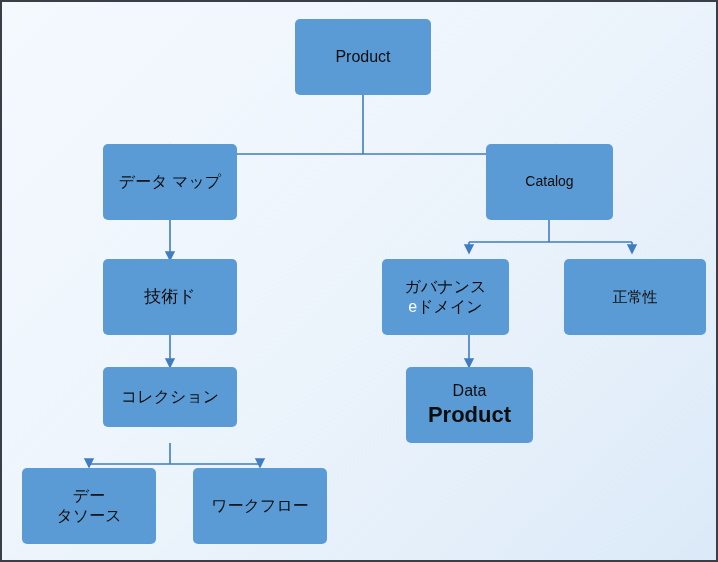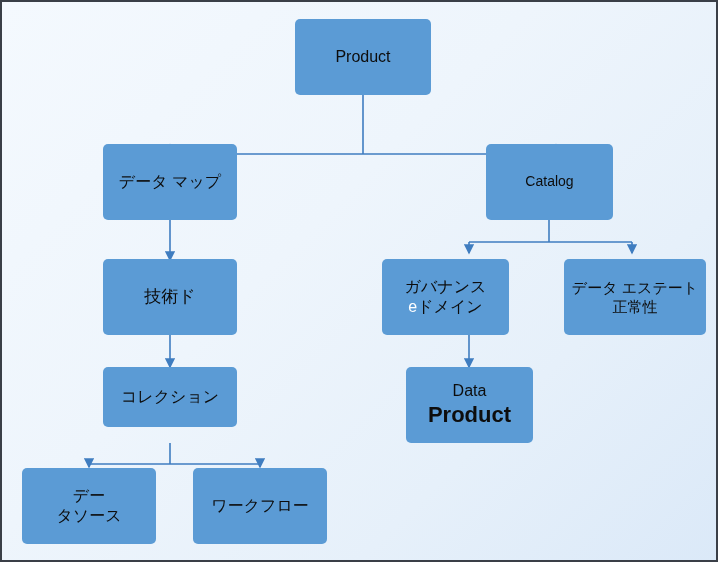--- a/index.html
+++ b/index.html
@@ -131,21 +131,20 @@
     <span class="lbl fs-16">
       <span class="ln">ガバナンス</span>
       <span class="ln">
         <span class="white-e">e</span><span>ドメイン</span>
       </span>
     </span>
   </div>
 
   <div class="node" style="left:562px; top:257px; width:142px; height:76px;">
     <span class="lbl fs-15">
-      <span class="ln">データ エステート</span>
       <span class="ln">正常性</span>
     </span>
   </div>
 
   <div class="node" style="left:101px; top:365px; width:134px; height:60px;">
     <span class="lbl fs-16">コレクション</span>
   </div>
 
   <div class="node" style="left:404px; top:365px; width:127px; height:76px;">
     <span class="lbl">

